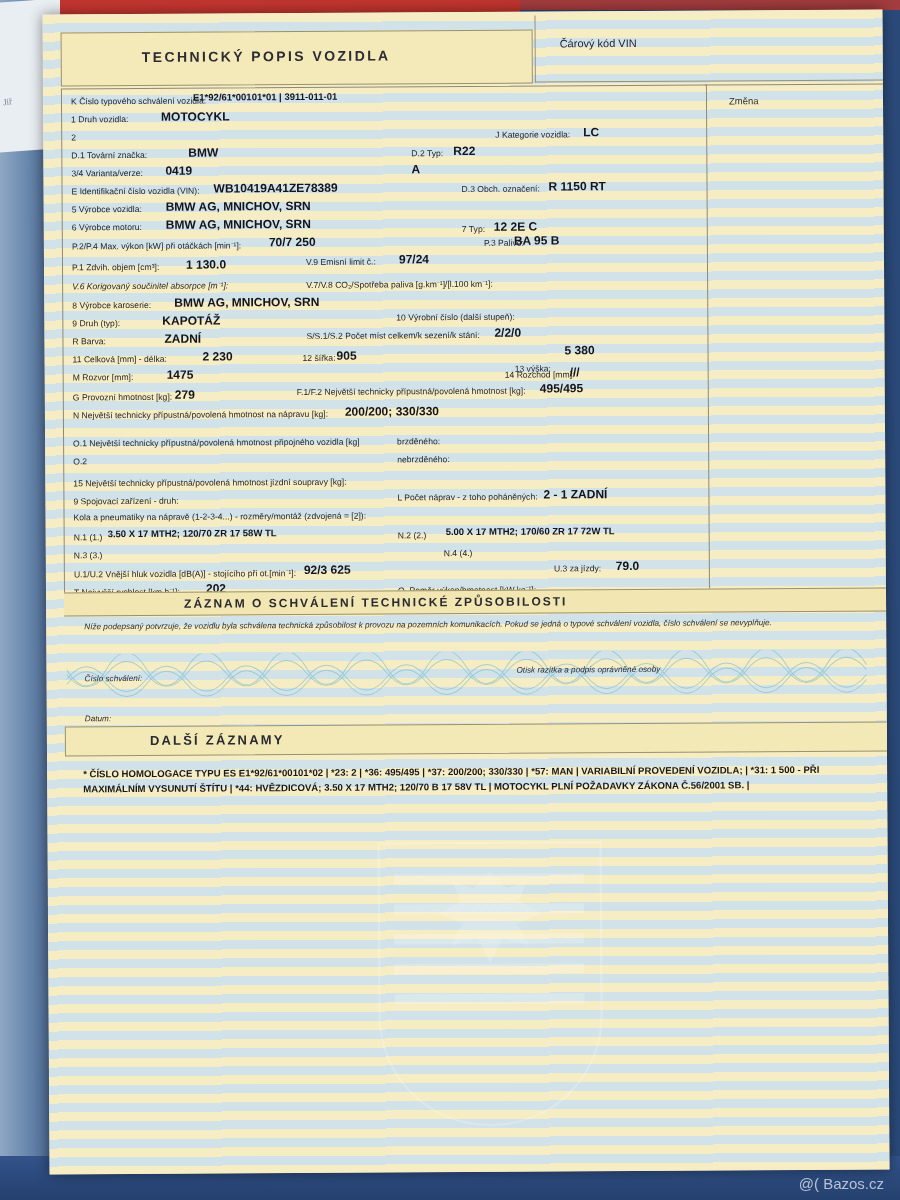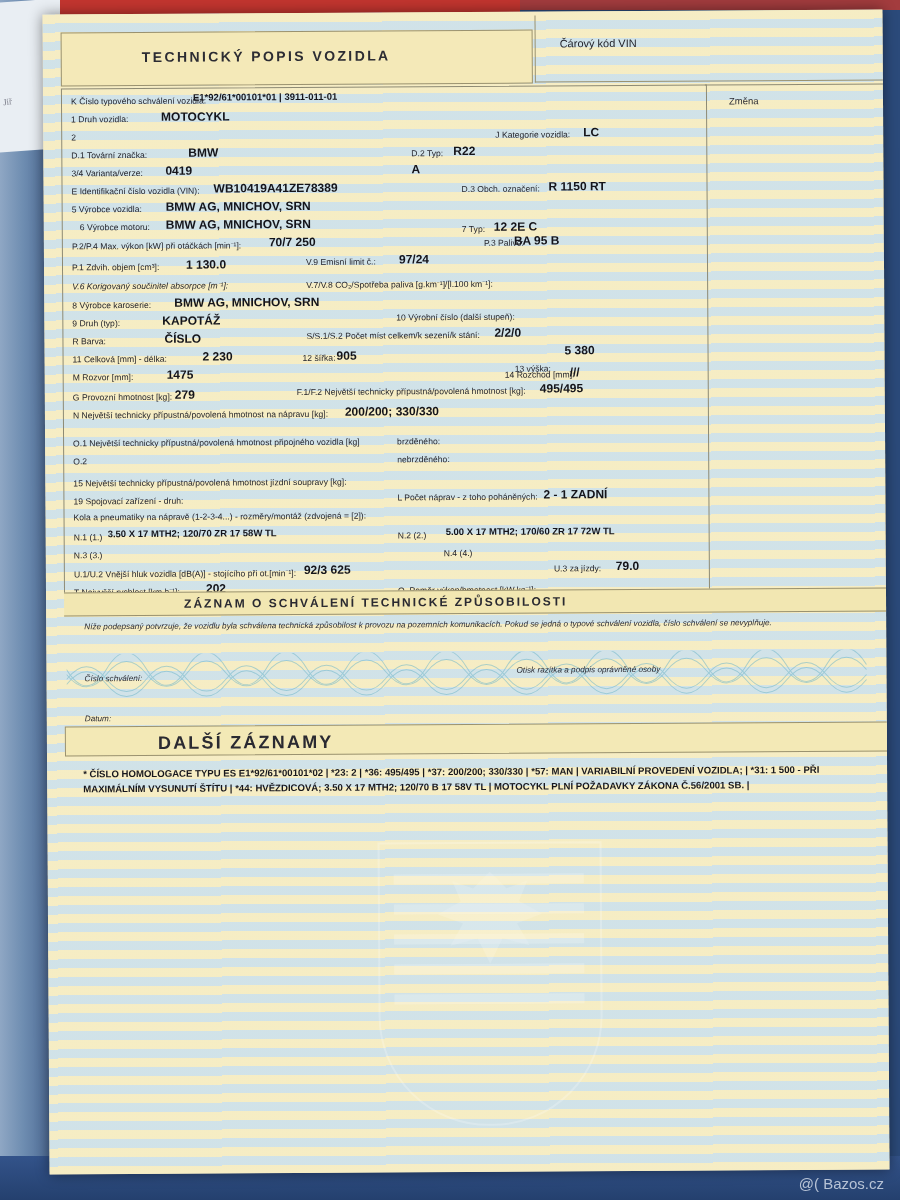--- a/index.html
+++ b/index.html
@@ -102,21 +102,21 @@
   .waves{
     position:absolute;left:20px;top:640px;width:818px;height:50px;
     opacity:.55;
   }
 
   
   .dalsi-band{
     position:absolute;left:18px;top:712px;width:822px;height:28px;
     background:#f3e9b6;border:1px solid #9a9270;
   }
-  .dalsi-band .t{position:absolute;left:92px;top:6px;font-size:18px;letter-spacing:2.2px;font-weight:bold;color:#2a2a31;}
+  .dalsi-band .t{position:absolute;left:84px;top:6px;font-size:13px;letter-spacing:2.2px;font-weight:bold;color:#2a2a31;}
 
   .hom{position:absolute;left:36px;top:752px;width:790px;font-size:9.6px;color:#17171d;line-height:15px;font-weight:bold;}
 
   
   .crest{
     position:absolute;left:330px;top:830px;width:220px;height:280px;
     border:2px solid rgba(255,255,255,.45);
     border-radius:0 0 110px 110px;
     opacity:.5;
   }
@@ -176,41 +176,41 @@
         <div class="val" style="position: absolute; left: 122px; top: 150px;">0419</div>
         <div class="val" style="position: absolute; left: 368px; top: 150px;">A</div>
         <div class="lbl" style="position: absolute; left: 452px; top: 118px;">J Kategorie vozidla:</div>
         <div class="val" style="position: absolute; left: 540px; top: 114px;">LC</div>
         <div class="lbl" style="position: absolute; left: 28px; top: 172px;">E Identifikační číslo vozidla (VIN):</div>
         <div class="val" style="position: absolute; left: 170px; top: 168px;">WB10419A41ZE78389</div>
         <div class="lbl" style="position: absolute; left: 418px; top: 172px;">D.3 Obch. označení:</div>
         <div class="val" style="position: absolute; left: 505px; top: 168px;">R 1150 RT</div>
         <div class="lbl" style="position: absolute; left: 28px; top: 190px;">5 Výrobce vozidla:</div>
         <div class="val" style="position: absolute; left: 122px; top: 186px;">BMW AG, MNICHOV, SRN</div>
-        <div class="lbl" style="position: absolute; left: 36px; top: 208px;">6 Výrobce motoru:</div>
+        <div class="lbl" style="position: absolute; left: 28px; top: 208px;">6 Výrobce motoru:</div>
         <div class="val" style="position: absolute; left: 122px; top: 204px;">BMW AG, MNICHOV, SRN</div>
         <div class="lbl" style="position: absolute; left: 418px; top: 212px;">7 Typ:</div>
         <div class="val" style="position: absolute; left: 450px; top: 208px;">12 2E C</div>
         <div class="lbl" style="position: absolute; left: 28px; top: 226px;">P.2/P.4 Max. výkon [kW] při otáčkách [min⁻¹]:</div>
         <div class="val" style="position: absolute; left: 225px; top: 222px;">70/7 250</div>
         <div class="lbl" style="position: absolute; left: 440px; top: 226px;">P.3 Palivo:</div>
         <div class="val" style="position: absolute; left: 470px; top: 222px;">BA 95 B</div>
         <div class="lbl" style="position: absolute; left: 28px; top: 248px;">P.1 Zdvih. objem [cm³]:</div>
         <div class="val" style="position: absolute; left: 142px; top: 244px;">1 130.0</div>
         <div class="lbl" style="position: absolute; left: 262px; top: 244px;">V.9 Emisní limit č.:</div>
         <div class="val" style="position: absolute; left: 355px; top: 240px;">97/24</div>
         <div class="lbl" style="position: absolute; left: 28px; top: 266px; font-style: italic;">V.6 Korigovaný součinitel absorpce [m⁻¹]:</div>
         <div class="lbl" style="position: absolute; left: 262px; top: 266px;">V.7/V.8 CO₂/Spotřeba paliva [g.km⁻¹]/[l.100 km⁻¹]:</div>
         <div class="lbl" style="position: absolute; left: 28px; top: 286px;">8 Výrobce karoserie:</div>
         <div class="val" style="position: absolute; left: 130px; top: 282px;">BMW AG, MNICHOV, SRN</div>
         <div class="lbl" style="position: absolute; left: 28px; top: 304px;">9 Druh (typ):</div>
         <div class="val" style="position: absolute; left: 118px; top: 300px;">KAPOTÁŽ</div>
         <div class="lbl" style="position: absolute; left: 352px; top: 300px;">10 Výrobní číslo (další stupeň):</div>
         <div class="lbl" style="position: absolute; left: 28px; top: 322px;">R Barva:</div>
-        <div class="val" style="position: absolute; left: 120px; top: 318px;">ČÍSLO</div>
+        <div class="val" style="position: absolute; left: 120px; top: 318px;">ZADNÍ</div>
         <div class="lbl" style="position: absolute; left: 262px; top: 318px;">S/S.1/S.2 Počet míst celkem/k sezení/k stání:</div>
         <div class="val" style="position: absolute; left: 450px; top: 314px;">2/2/0</div>
         <div class="lbl" style="position: absolute; left: 28px; top: 340px;">11 Celková [mm] - délka:</div>
         <div class="val" style="position: absolute; left: 158px; top: 336px;">2 230</div>
         <div class="lbl" style="position: absolute; left: 258px; top: 340px;">12 šířka:</div>
         <div class="val" style="position: absolute; left: 292px; top: 336px;">905</div>
         <div class="lbl" style="position: absolute; left: 470px; top: 352px; text-align: center;">13 výška:</div>
         <div class="val" style="position: absolute; left: 520px; top: 332px;">5 380</div>
         <div class="lbl" style="position: absolute; left: 28px; top: 358px;">M Rozvor [mm]:</div>
         <div class="val" style="position: absolute; left: 122px; top: 354px;">1475</div>
@@ -220,21 +220,21 @@
         <div class="val" style="position: absolute; left: 130px; top: 374px;">279</div>
         <div class="lbl" style="position: absolute; left: 252px; top: 374px;">F.1/F.2 Největší technicky přípustná/povolená hmotnost [kg]:</div>
         <div class="val" style="position: absolute; left: 495px; top: 370px;">495/495</div>
         <div class="lbl" style="position: absolute; left: 28px; top: 396px;">N Největší technicky přípustná/povolená hmotnost na nápravu [kg]:</div>
         <div class="val" style="position: absolute; left: 300px; top: 392px;">200/200; 330/330</div>
         <div class="lbl" style="position: absolute; left: 28px; top: 424px;">O.1 Největší technicky přípustná/povolená hmotnost připojného vozidla [kg]</div>
         <div class="lbl" style="position: absolute; left: 352px; top: 424px;">brzděného:</div>
         <div class="lbl" style="position: absolute; left: 28px; top: 442px;">O.2</div>
         <div class="lbl" style="position: absolute; left: 352px; top: 442px;">nebrzděného:</div>
         <div class="lbl" style="position: absolute; left: 28px; top: 464px;">15 Největší technicky přípustná/povolená hmotnost jízdní soupravy [kg]:</div>
-        <div class="lbl" style="position: absolute; left: 28px; top: 482px;">19 Spojovací zařízení - druh:</div>
+        <div class="lbl" style="position: absolute; left: 28px; top: 482px;">9 Spojovací zařízení - druh:</div>
         <div class="lbl" style="position: absolute; left: 352px; top: 480px;">L Počet náprav - z toho poháněných:</div>
         <div class="val" style="position: absolute; left: 498px; top: 476px;">2 - 1 ZADNÍ</div>
         <div class="lbl" style="position: absolute; left: 28px; top: 498px;">Kola a pneumatiky na nápravě (1-2-3-4...) - rozměry/montáž (zdvojená = [2]):</div>
         <div class="lbl" style="position: absolute; left: 28px; top: 518px;">N.1 (1.)</div>
         <div class="val s" style="position: absolute; left: 62px; top: 514px;">3.50 X 17 MTH2; 120/70 ZR 17 58W TL</div>
         <div class="lbl" style="position: absolute; left: 352px; top: 518px;">N.2 (2.)</div>
         <div class="val s" style="position: absolute; left: 400px; top: 514px;">5.00 X 17 MTH2; 170/60 ZR 17 72W TL</div>
         <div class="lbl" style="position: absolute; left: 28px; top: 536px;">N.3 (3.)</div>
         <div class="lbl" style="position: absolute; left: 352px; top: 536px; padding-left: 46px;">N.4 (4.)</div>
         <div class="lbl" style="position: absolute; left: 28px; top: 554px;">U.1/U.2 Vnější hluk vozidla [dB(A)] - stojícího při ot.[min⁻¹]:</div>

